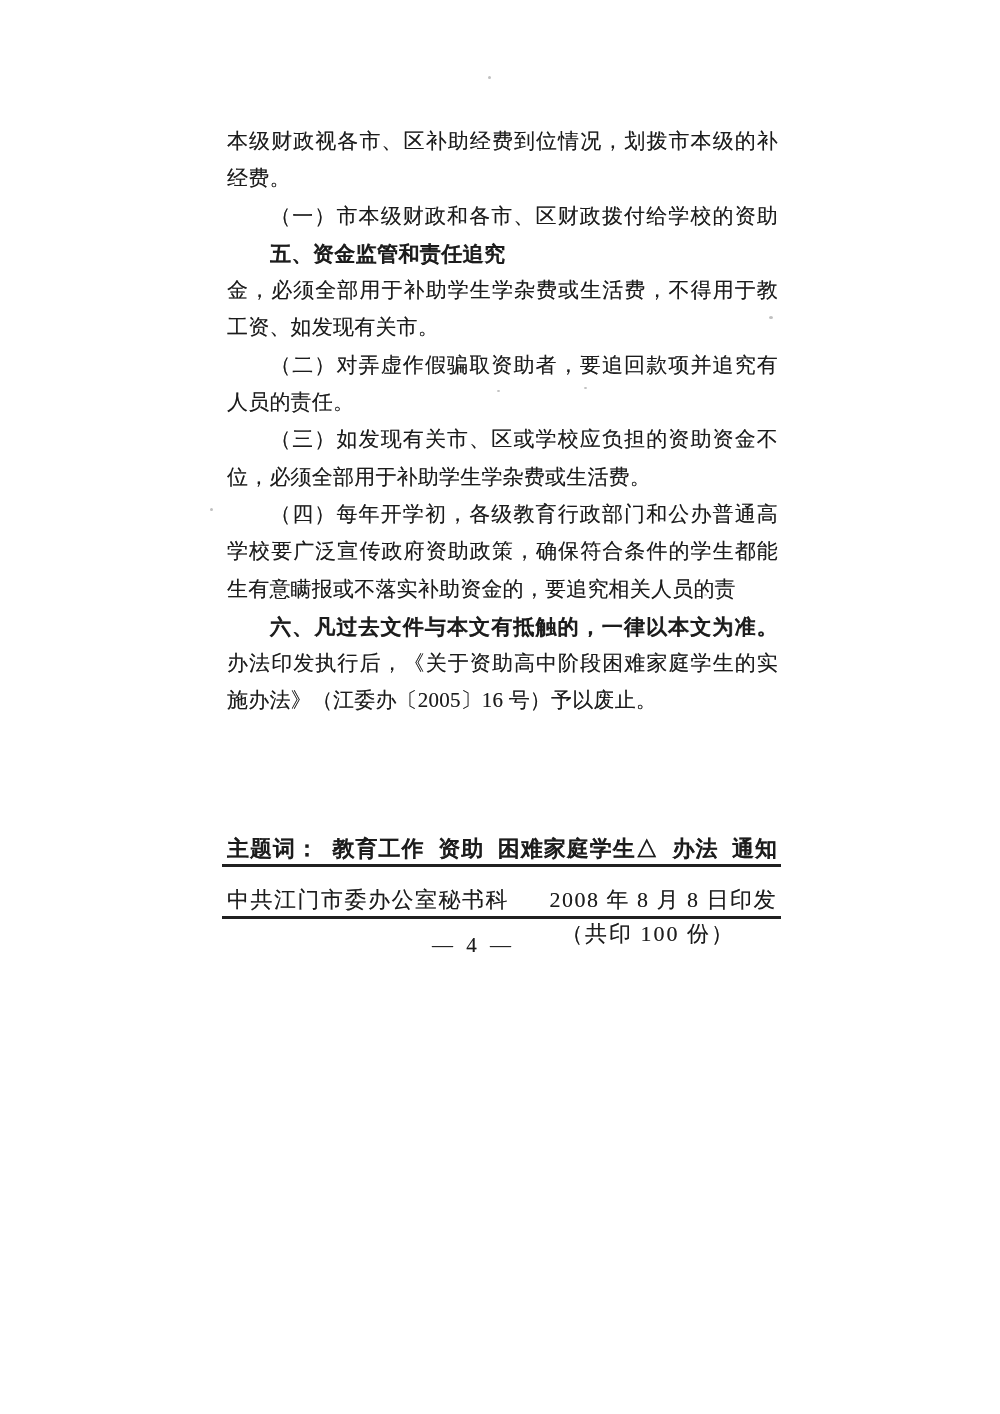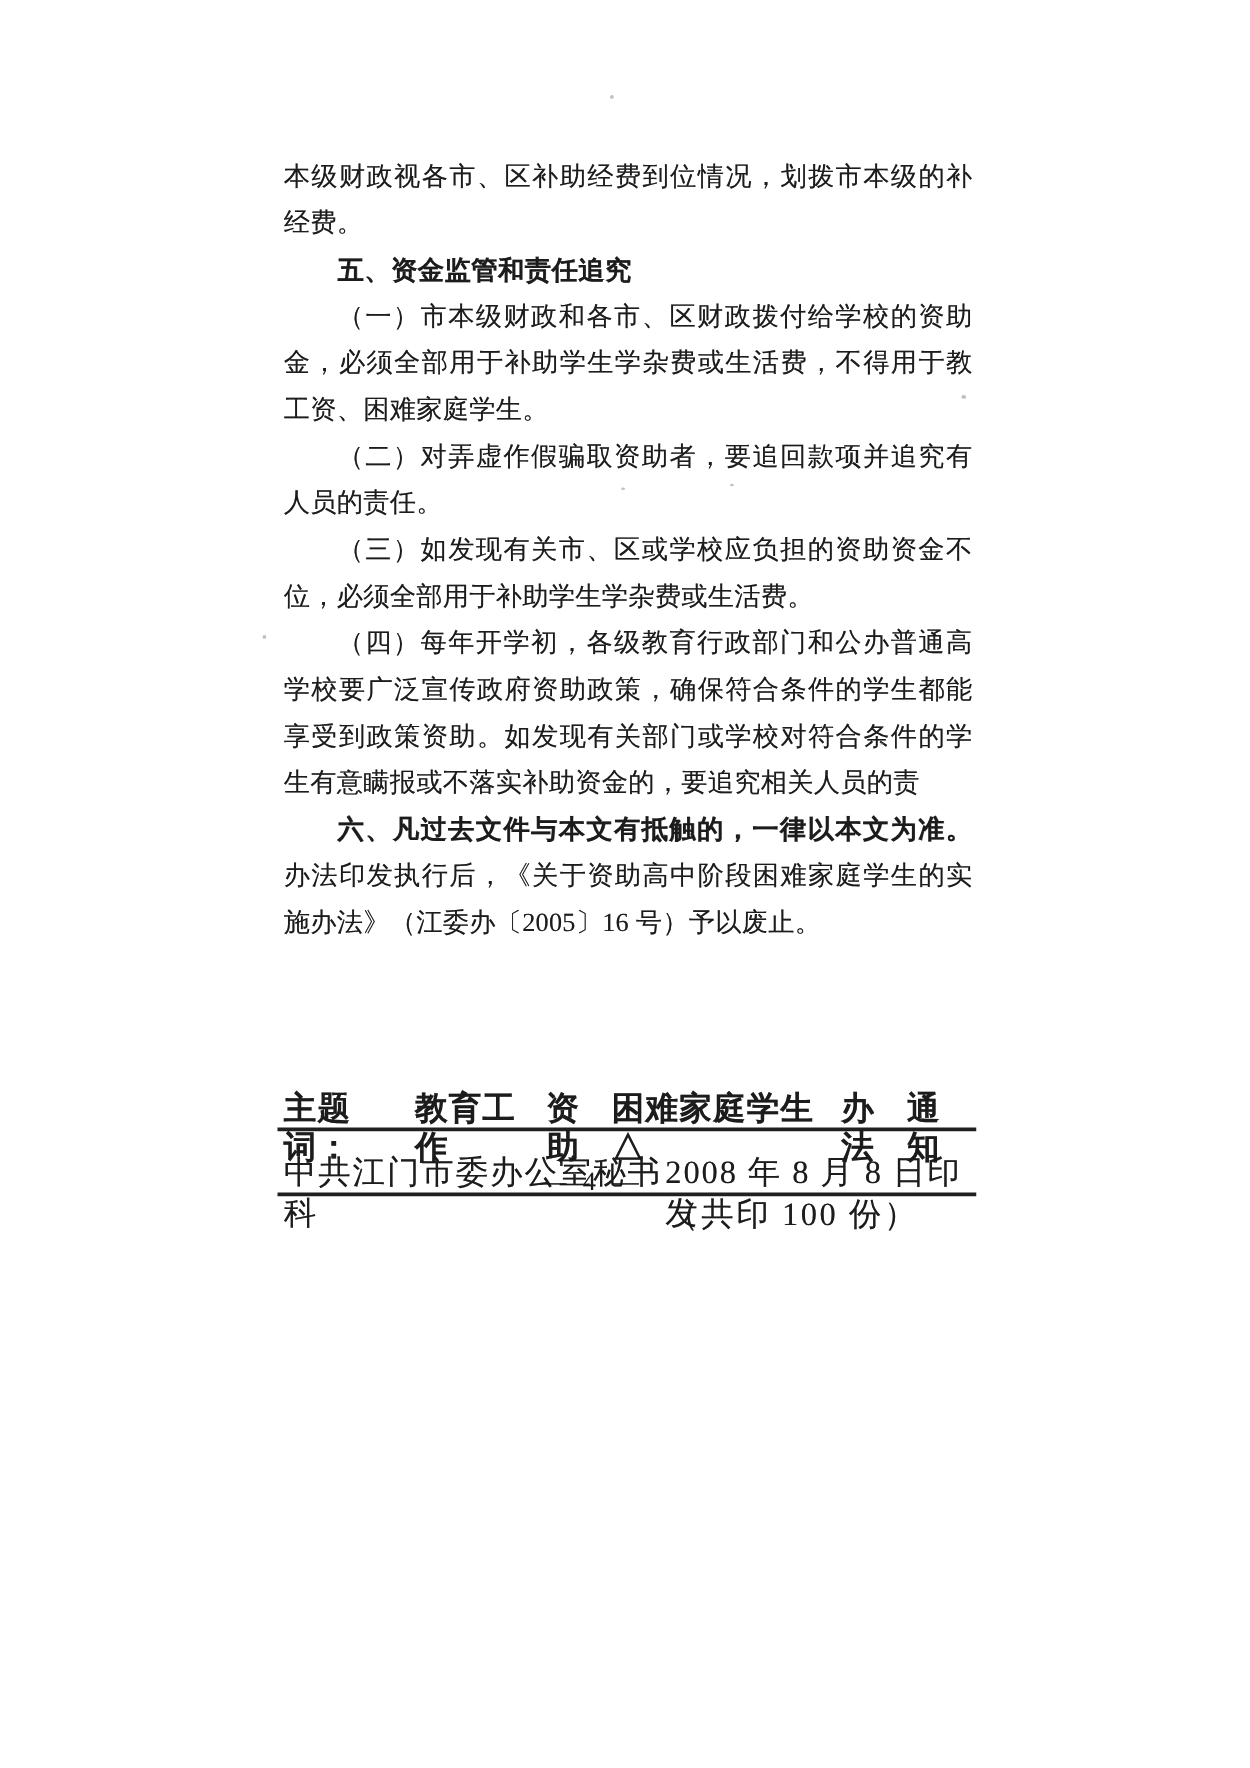--- a/index.html
+++ b/index.html
@@ -30,23 +30,23 @@
   .ln.h {
     font-family: "Liberation Sans", sans-serif;
     font-weight: 700;
     letter-spacing: 0.4px;
     text-shadow: 0.3px 0.3px 0 rgba(0,0,0,0.55);
   }
   
   .footer {
     position: absolute;
     left: 222px;
-    top: 871px;
+    top: 833px;
     width: 559px;
-    font-size: 26px;
+    font-size: 22px;
     text-shadow: 0 0 0.5px rgba(0,0,0,0.45);
   }
   .kw-row {
     display: flex;
     justify-content: space-between;
     align-items: baseline;
     line-height: 31px;
     height: 31px;
     padding: 0 3px 0 5px;
   }
@@ -99,31 +99,30 @@
   .s6 { left: 704px; top: 594px; width: 3px; height: 2px; opacity: 0.4; }
 </style>
 </head>
 <body>
 
 <div class="page">
 
   <div class="body-text">
     <div class="ln j">本级财政视各市、区补助经费到位情况，划拨市本级的补助</div>
     <div class="ln">经费。</div>
+    <div class="ln i j">（一）市本级财政和各市、区财政拨付给学校的资助</div>
     <div class="ln h i">五、资金监管和责任追究</div>
-    <div class="ln i j">（一）市本级财政和各市、区财政拨付给学校的资助</div>
     <div class="ln j">金，必须全部用于补助学生学杂费或生活费，不得用于教师</div>
-    <div class="ln">工资、困难家庭学生。</div>
+    <div class="ln">工资、如发现有关市。</div>
     <div class="ln i j">（二）对弄虚作假骗取资助者，要追回款项并追究有关</div>
     <div class="ln">人员的责任。</div>
     <div class="ln i j">（三）如发现有关市、区或学校应负担的资助资金不到</div>
     <div class="ln">位，必须全部用于补助学生学杂费或生活费。</div>
     <div class="ln i j">（四）每年开学初，各级教育行政部门和公办普通高中</div>
     <div class="ln j">学校要广泛宣传政府资助政策，确保符合条件的学生都能</div>
-    <div class="ln j">享受到政策资助。如发现有关部门或学校对符合条件的学</div>
     <div class="ln">生有意瞒报或不落实补助资金的，要追究相关人员的责任。</div>
     <div class="ln h i j">六、凡过去文件与本文有抵触的，一律以本文为准。此</div>
     <div class="ln j">办法印发执行后，《关于资助高中阶段困难家庭学生的实</div>
     <div class="ln">施办法》（江委办〔2005〕16 号）予以废止。</div>
   </div>
 
   <div class="footer">
     <div class="kw-row">
       <span class="kw-label">主题词：</span>
       <span class="kw">教育工作</span>

